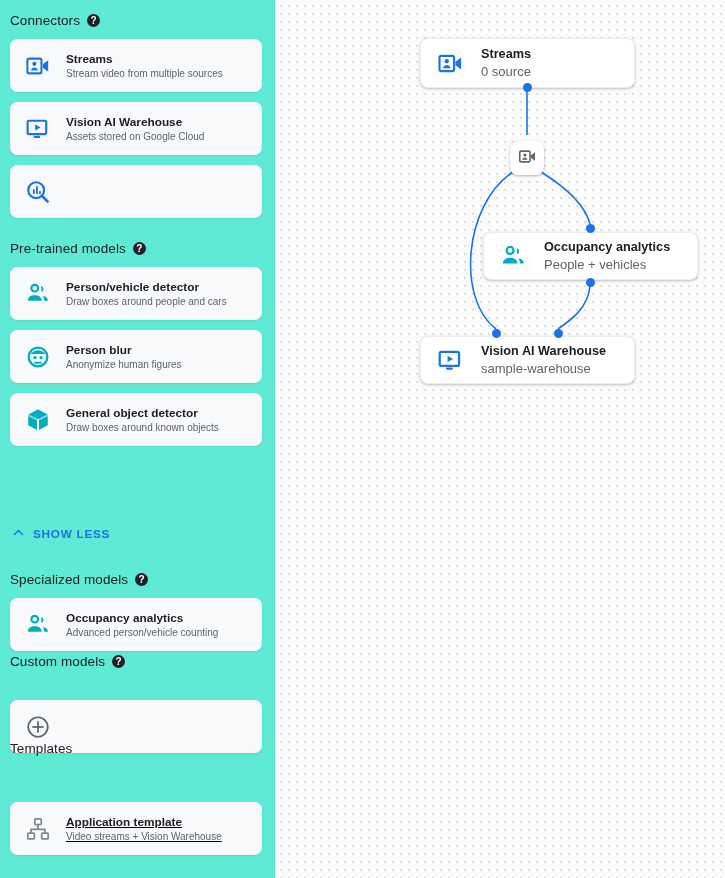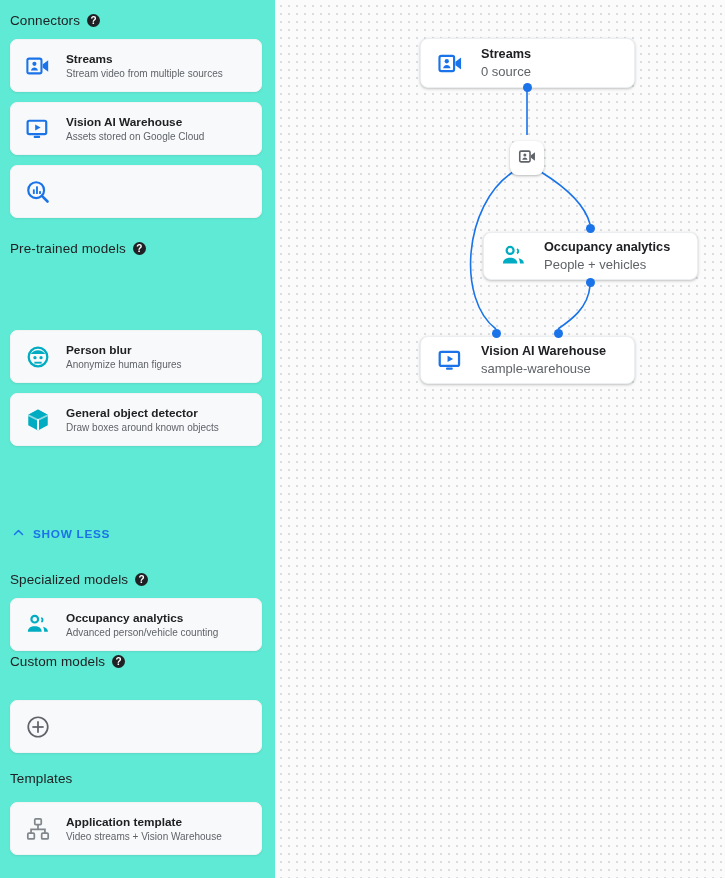--- a/index.html
+++ b/index.html
@@ -169,20 +169,34 @@
         <rect x="7.3" y="9.6" width="1.7" height="4.2" fill="#1a73e8"></rect>
         <rect x="10.2" y="6.8" width="1.7" height="7" fill="#1a73e8"></rect>
         <rect x="13" y="11.2" width="1.7" height="2.6" fill="#1a73e8"></rect>
           </svg>
         </span>
       </div>
       <div class="section-header" style="position: absolute; top: 241px;">
         <span>Pre-trained models</span>
         <span class="help-icon">?</span>
       </div>
+      <div class="card" style="position: absolute; top: 267px; left: 0px; right: 0px;">
+        <span class="ic">
+          <svg width="26" height="26" viewBox="0 0 24 24">
+            <circle cx="9" cy="6.6" r="3.1" fill="none" stroke="#00acc1" stroke-width="2"></circle>
+        <path d="M2.6 18.2c0-3.3 2.8-5 6.4-5s6.4 1.7 6.4 5z" fill="#00acc1"></path>
+        <path d="M15.4 4.6a3 3 0 0 1 .2 5.3l-.9-1.5a1.4 1.4 0 0 0 0-2.4z" fill="#00acc1"></path>
+        <path d="M16.6 13.6c2.8.5 4.6 2.2 4.6 4.6h-3.5c0-1.8-.4-3.3-1.1-4.6z" fill="#00acc1"></path>
+          </svg>
+        </span>
+        <span class="txt">
+          <span class="t1">Person/vehicle detector</span>
+          <span class="t2">Draw boxes around people and cars</span>
+        </span>
+      </div>
       <div class="card" style="position: absolute; top: 330px; left: 0px; right: 0px;">
         <span class="ic">
           <svg width="26" height="26" viewBox="0 0 24 24">
             <circle cx="12" cy="12" r="8.6" fill="none" stroke="#00acc1" stroke-width="2.1"></circle>
         <path d="M5.2 9.2h13.6a8.6 8.6 0 0 0-13.6 0z" fill="#00acc1"></path>
         <circle cx="9.2" cy="12.6" r="1.5" fill="#00acc1"></circle>
         <circle cx="14.8" cy="12.6" r="1.5" fill="#00acc1"></circle>
         <path d="M8.6 16.4h6.8v1.7H8.6z" fill="#00acc1"></path>
           </svg>
         </span>
@@ -235,24 +249,24 @@
       </div>
       <div class="card" style="position: absolute; top: 700px; left: 0px; right: 0px;">
         <span class="ic">
           <svg width="26" height="26" viewBox="0 0 24 24">
             <circle cx="12" cy="12" r="9" fill="none" stroke="#5f6368" stroke-width="1.6"></circle>
         <line x1="12" y1="6.8" x2="12" y2="17.2" stroke="#5f6368" stroke-width="1.6"></line>
         <line x1="6.8" y1="12" x2="17.2" y2="12" stroke="#5f6368" stroke-width="1.6"></line>
           </svg>
         </span>
       </div>
-      <div class="section-header" style="position: absolute; top: 771px;">
+      <div class="section-header" style="position: absolute; top: 741px;">
         <span>Templates</span>
       </div>
-      <div class="card" style="position: absolute; top: 802px; left: 0px; right: 0px;">
+      <div class="card" style="position: absolute; top: 802px; left: 0px; right: 0px; text-decoration: underline;">
         <span class="ic">
           <svg width="26" height="26" viewBox="0 0 24 24">
             <rect x="9" y="2.6" width="6" height="5.4" rx="1" fill="none" stroke="#80868b" stroke-width="1.6"></rect>
         <rect x="2.6" y="15.8" width="6" height="5.4" rx="1" fill="none" stroke="#80868b" stroke-width="1.6"></rect>
         <rect x="15.4" y="15.8" width="6" height="5.4" rx="1" fill="none" stroke="#80868b" stroke-width="1.6"></rect>
         <path d="M12 8v4.4M5.6 15.8v-3.4h12.8v3.4" fill="none" stroke="#80868b" stroke-width="1.6"></path>
           </svg>
         </span>
         <span class="txt">
           <span class="t1">Application template</span>

